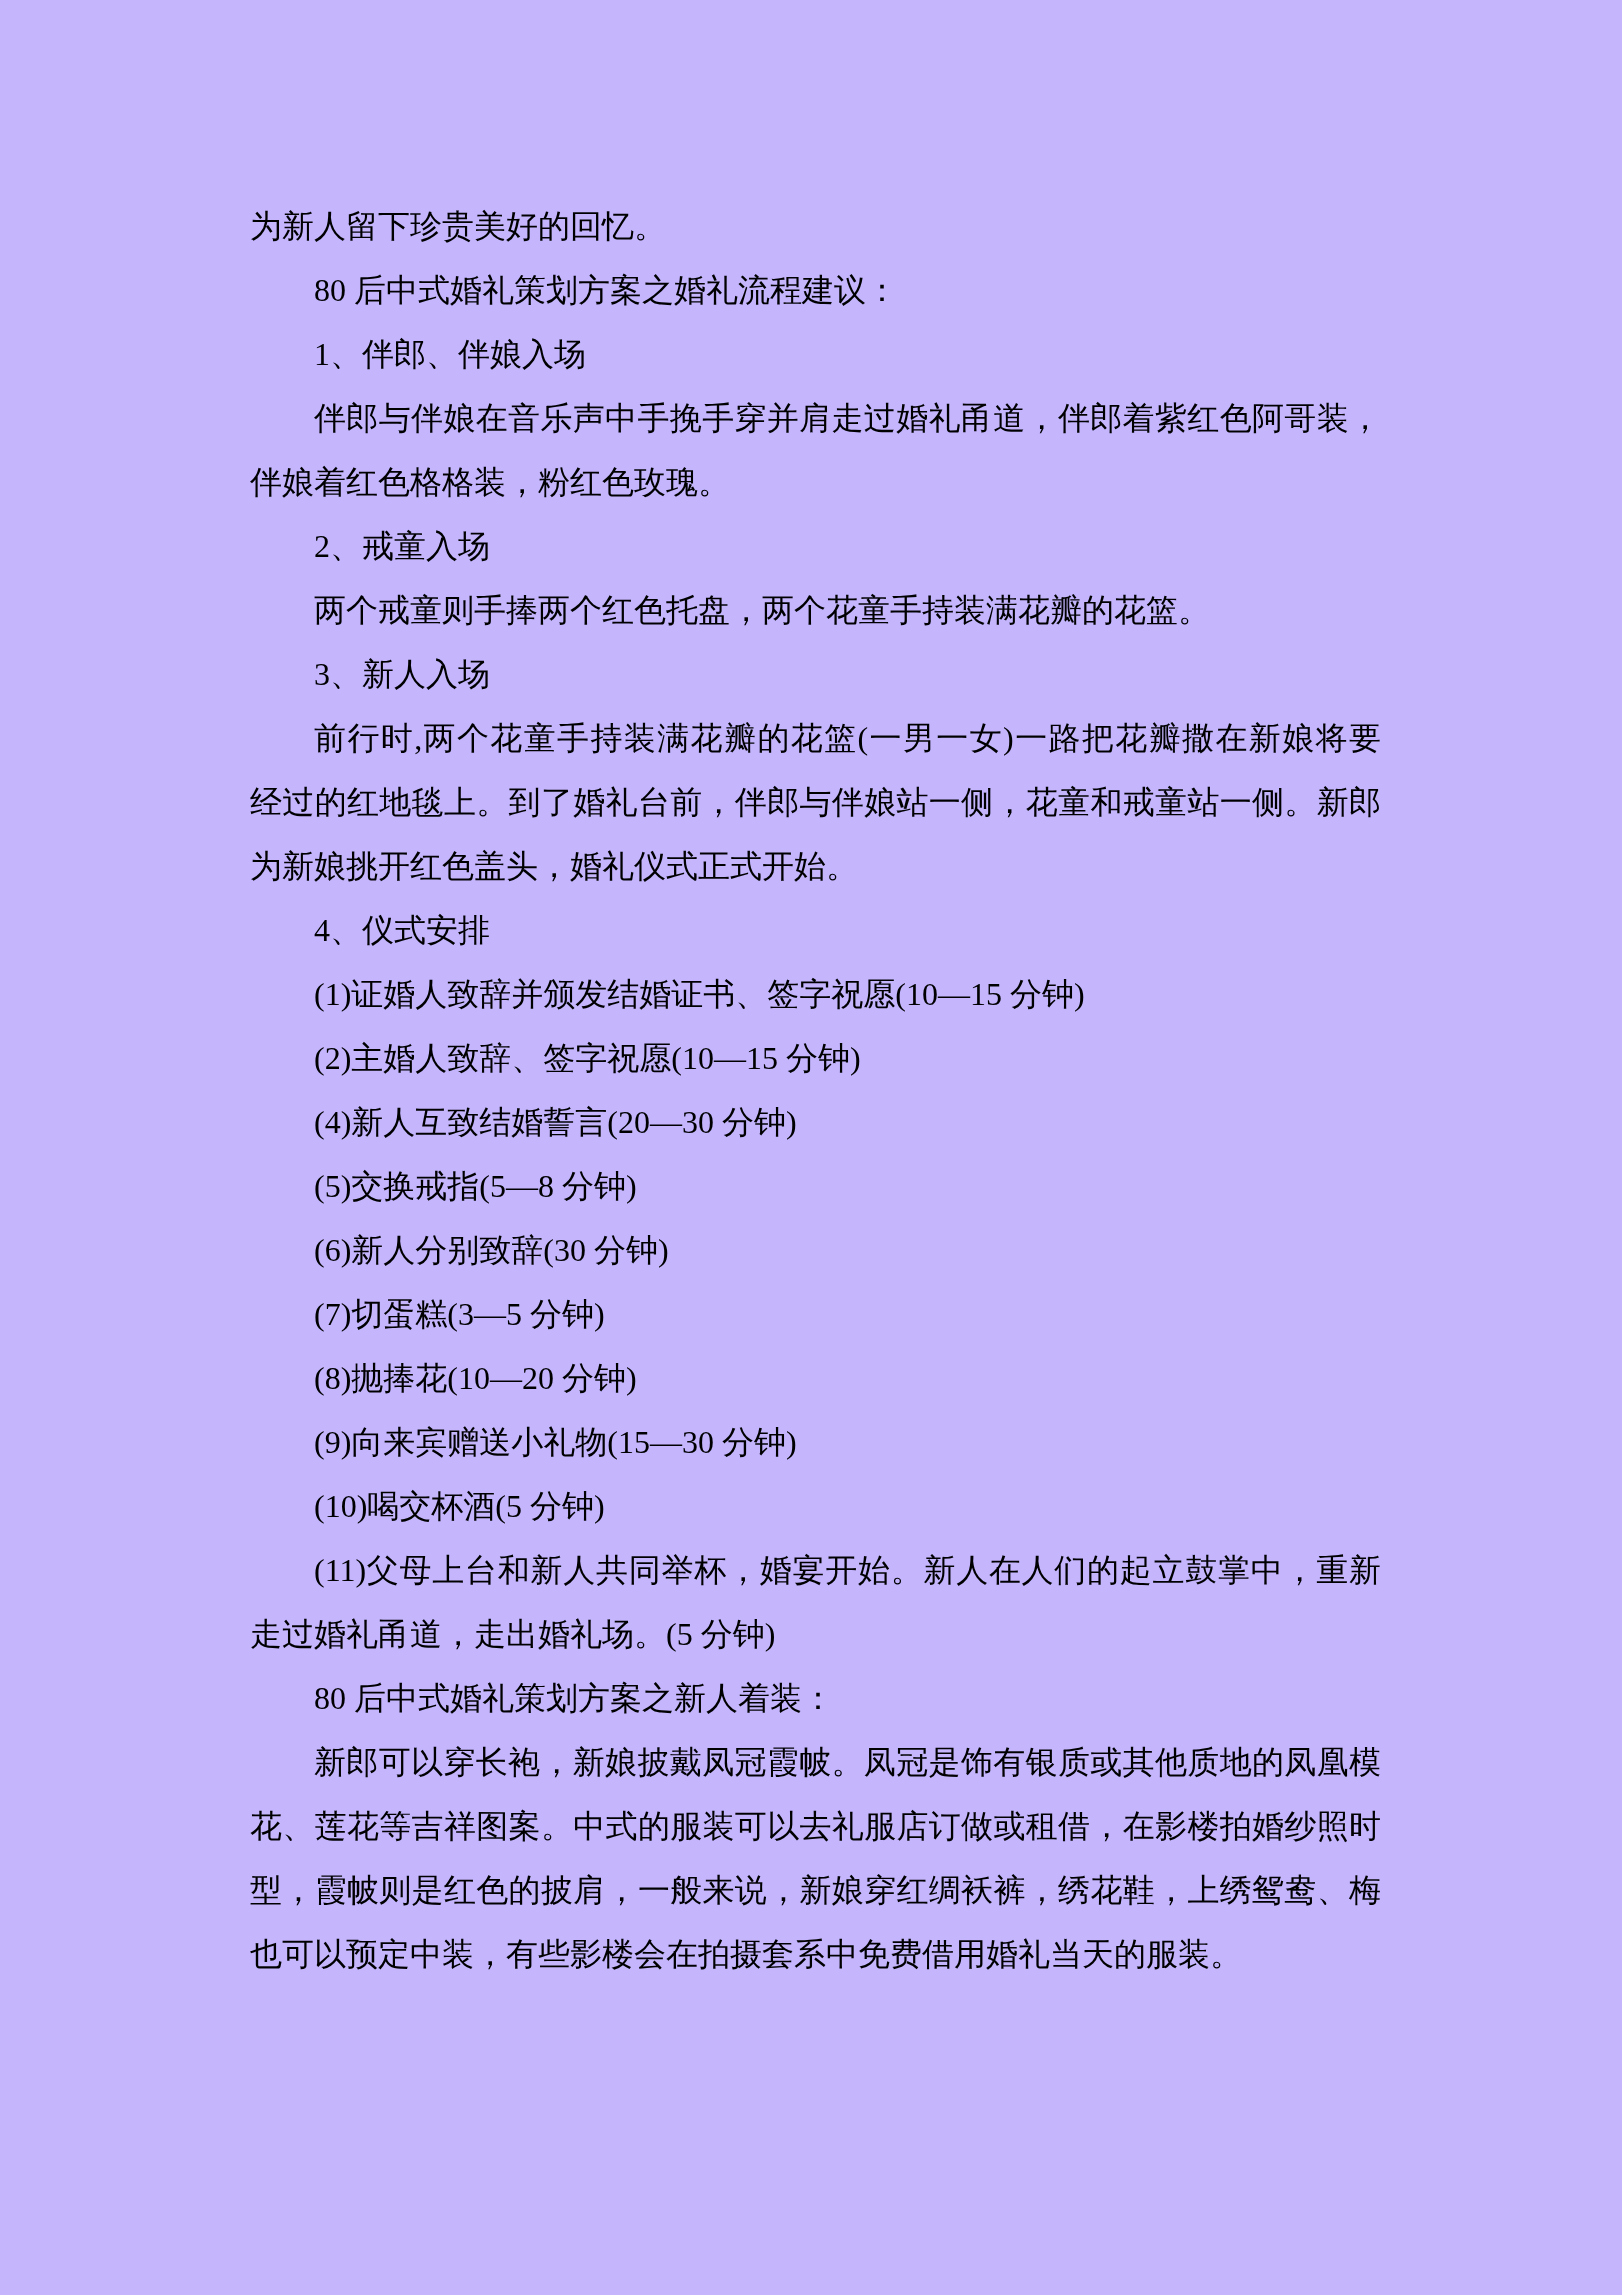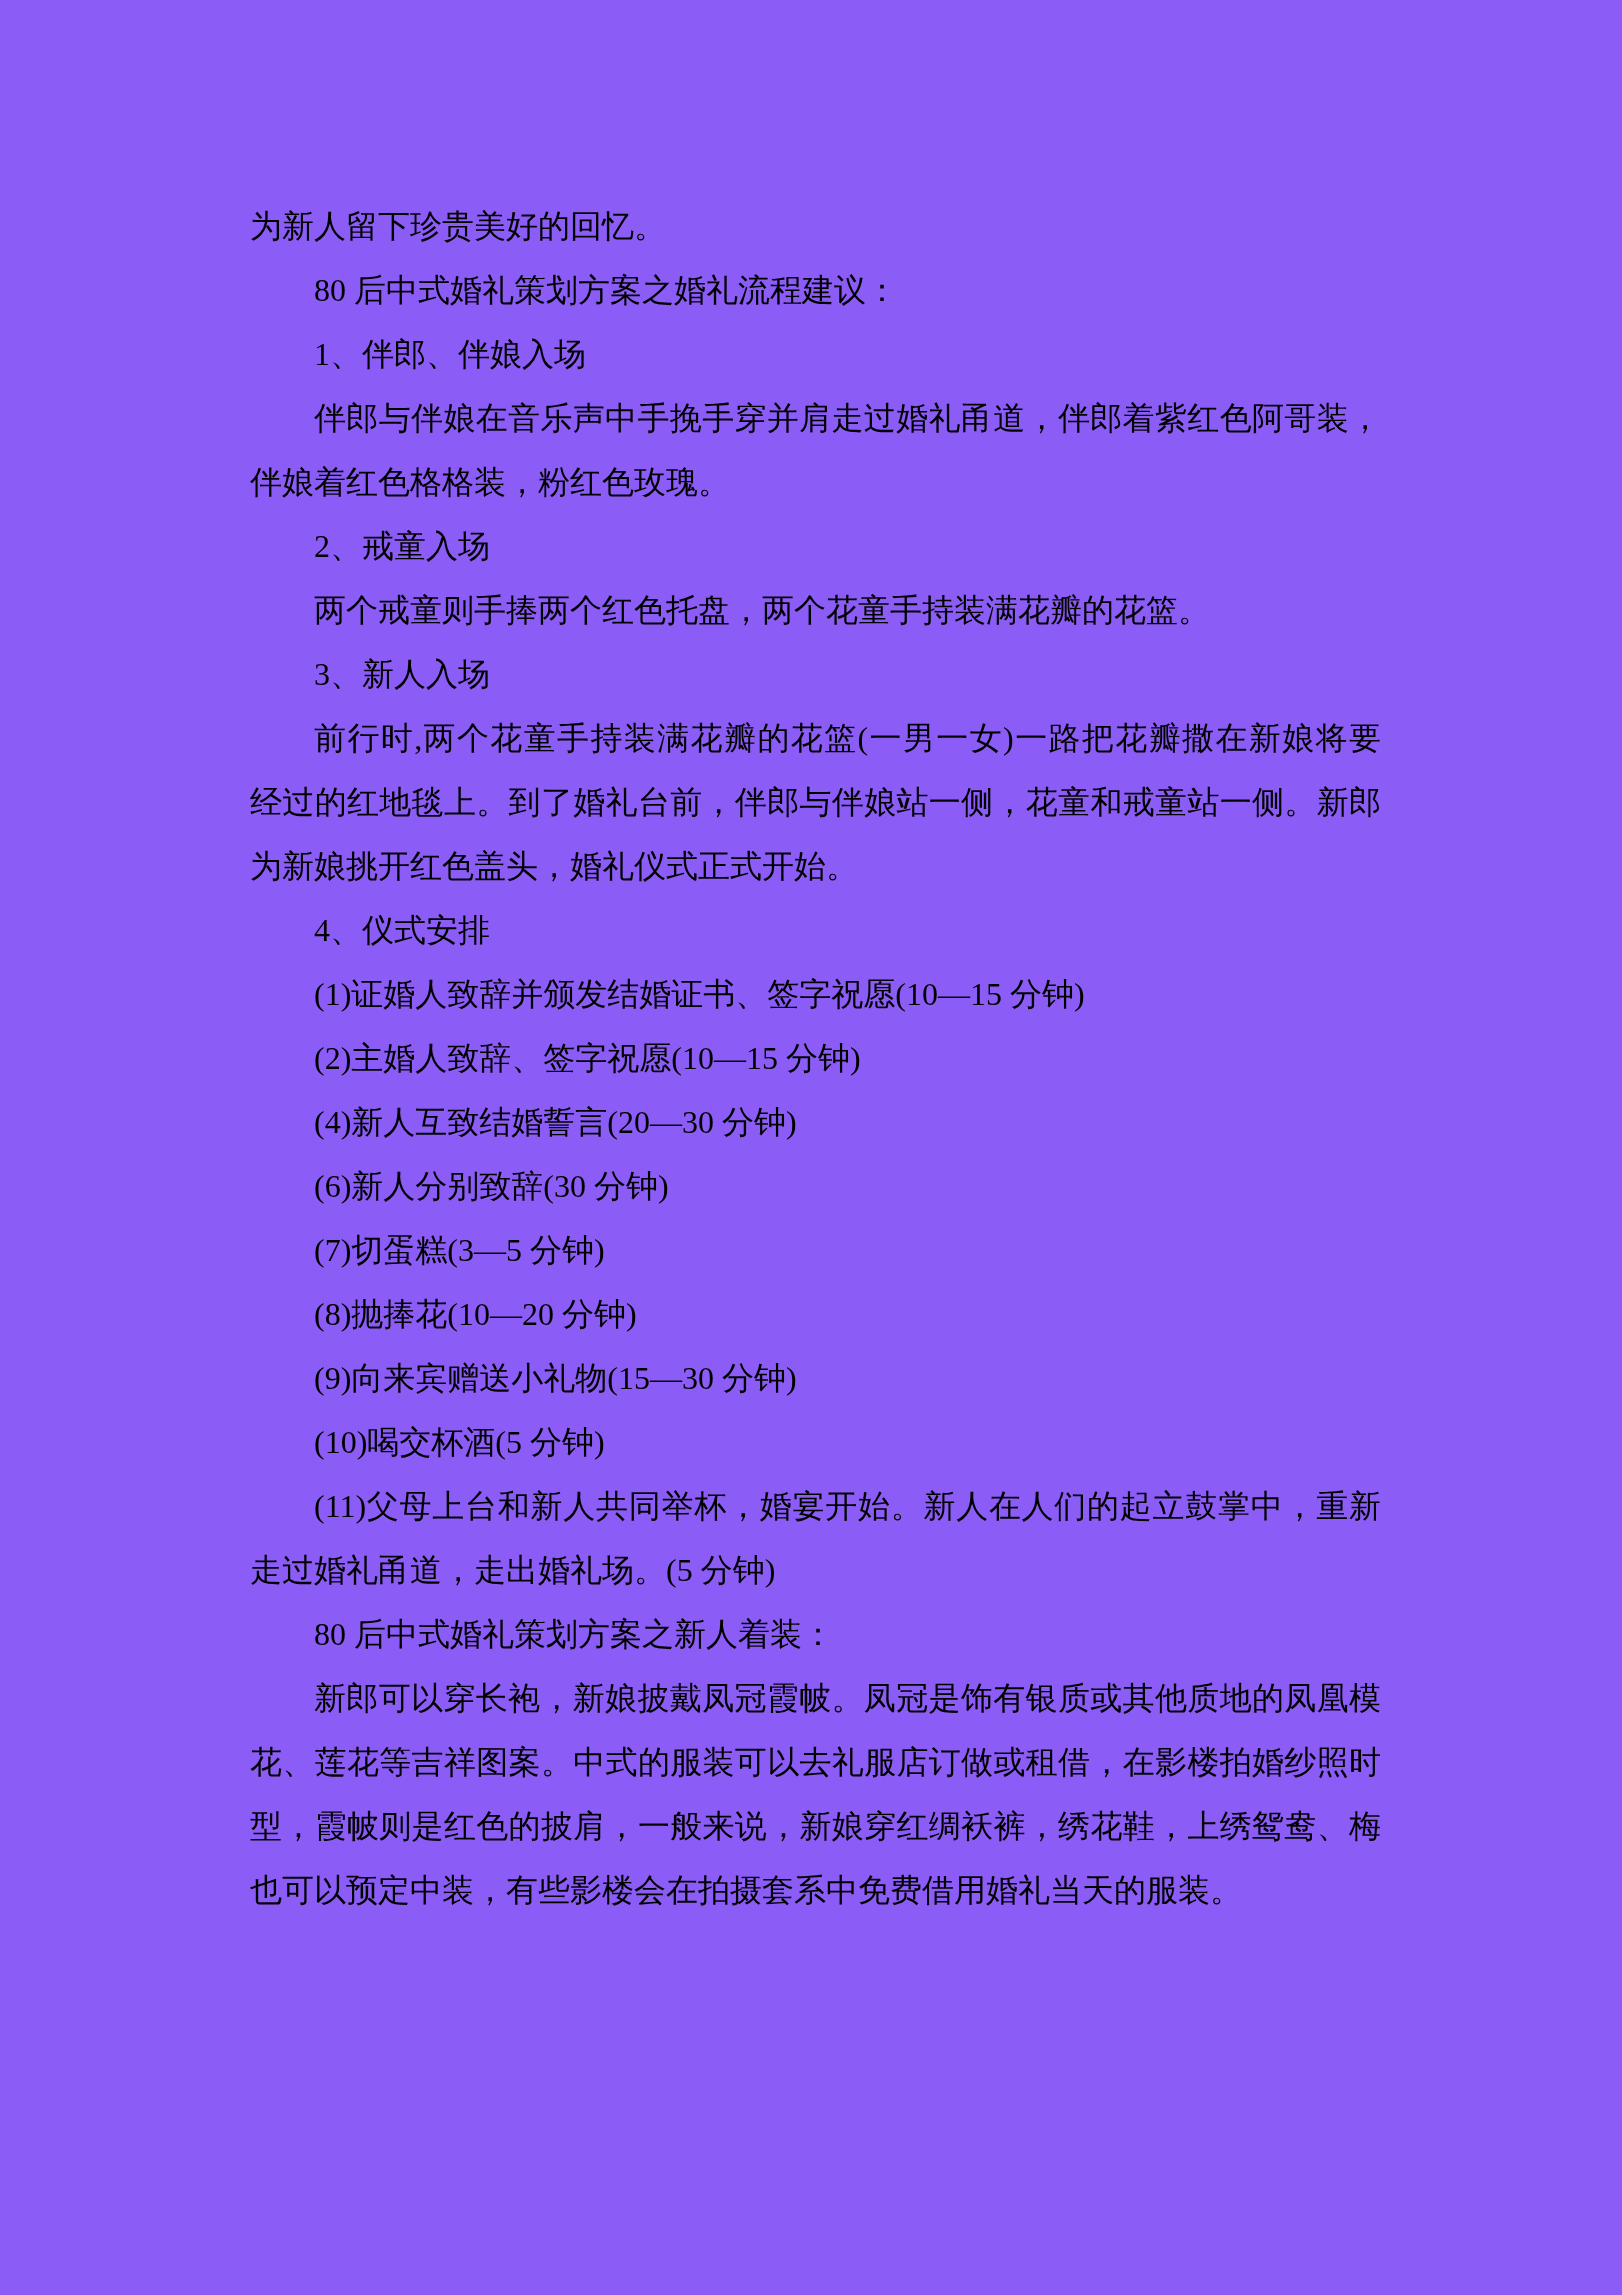--- a/index.html
+++ b/index.html
@@ -4,21 +4,21 @@
 <style>
   html, body {
     margin: 0;
     padding: 0;
     background: #ffffff;
   }
   .page {
     position: relative;
     width: 1623px;
     height: 2295px;
-    background: #8b5cf6;
+    background: #c4b5fd;
     overflow: hidden;
   }
   .doc {
     position: absolute;
     left: 250px;
     top: 194px;
     width: 1131px;
     color: #000000;
     font-family: "Liberation Serif", "DejaVu Serif", serif;
     font-size: 32px;
@@ -49,20 +49,21 @@
     <div class="ln ind">2、戒童入场</div>
     <div class="ln ind">两个戒童则手捧两个红色托盘，两个花童手持装满花瓣的花篮。</div>
     <div class="ln ind">3、新人入场</div>
     <div class="ln ind fill">前行时,两个花童手持装满花瓣的花篮(一男一女)一路把花瓣撒在新娘将要</div>
     <div class="ln fill">经过的红地毯上。到了婚礼台前，伴郎与伴娘站一侧，花童和戒童站一侧。新郎</div>
     <div class="ln">为新娘挑开红色盖头，婚礼仪式正式开始。</div>
     <div class="ln ind">4、仪式安排</div>
     <div class="ln ind">(1)证婚人致辞并颁发结婚证书、签字祝愿(10—15 分钟)</div>
     <div class="ln ind">(2)主婚人致辞、签字祝愿(10—15 分钟)</div>
     <div class="ln ind">(4)新人互致结婚誓言(20—30 分钟)</div>
+    <div class="ln ind">(5)交换戒指(5—8 分钟)</div>
     <div class="ln ind">(6)新人分别致辞(30 分钟)</div>
     <div class="ln ind">(7)切蛋糕(3—5 分钟)</div>
     <div class="ln ind">(8)抛捧花(10—20 分钟)</div>
     <div class="ln ind">(9)向来宾赠送小礼物(15—30 分钟)</div>
     <div class="ln ind">(10)喝交杯酒(5 分钟)</div>
     <div class="ln ind fill">(11)父母上台和新人共同举杯，婚宴开始。新人在人们的起立鼓掌中，重新</div>
     <div class="ln">走过婚礼甬道，走出婚礼场。(5 分钟)</div>
     <div class="ln ind">80 后中式婚礼策划方案之新人着装：</div>
     <div class="ln ind fill">新郎可以穿长袍，新娘披戴凤冠霞帔。凤冠是饰有银质或其他质地的凤凰模</div>
     <div class="ln fill">花、莲花等吉祥图案。中式的服装可以去礼服店订做或租借，在影楼拍婚纱照时</div>

